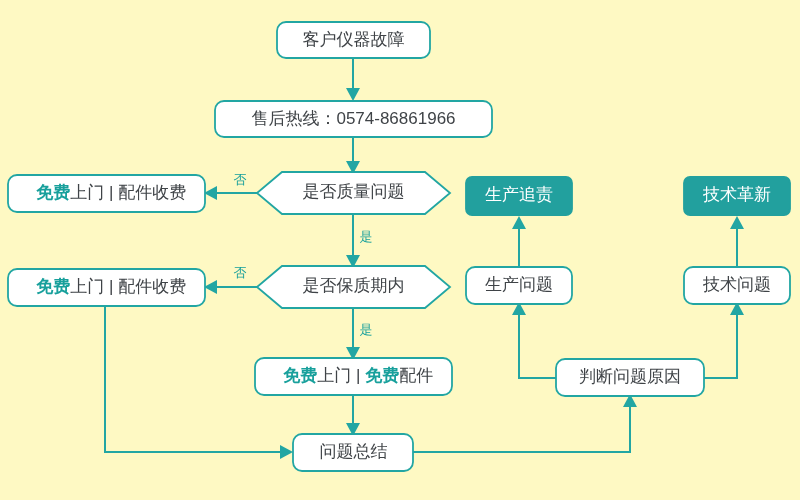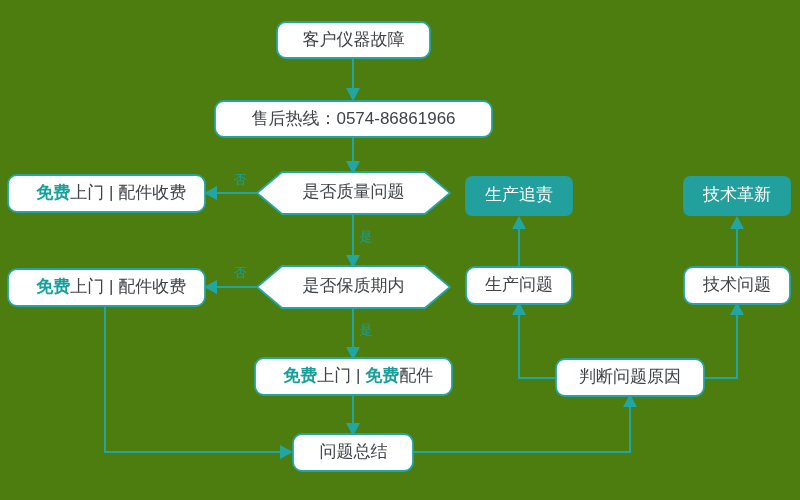--- a/index.html
+++ b/index.html
@@ -10,21 +10,21 @@
   body {
     width: 800px;
     height: 500px;
     font-family: "Liberation Sans", "DejaVu Sans", sans-serif;
     overflow: hidden;
   }
   #flowchart-root {
     position: relative;
     width: 800px;
     height: 500px;
-    background: #4d7c0f;
+    background: #fef9c3;
     text-align: center;
   }
   svg.chart-canvas {
     position: absolute;
     left: 0;
     top: 0;
     width: 800px;
     height: 500px;
   }
   .node-text {

